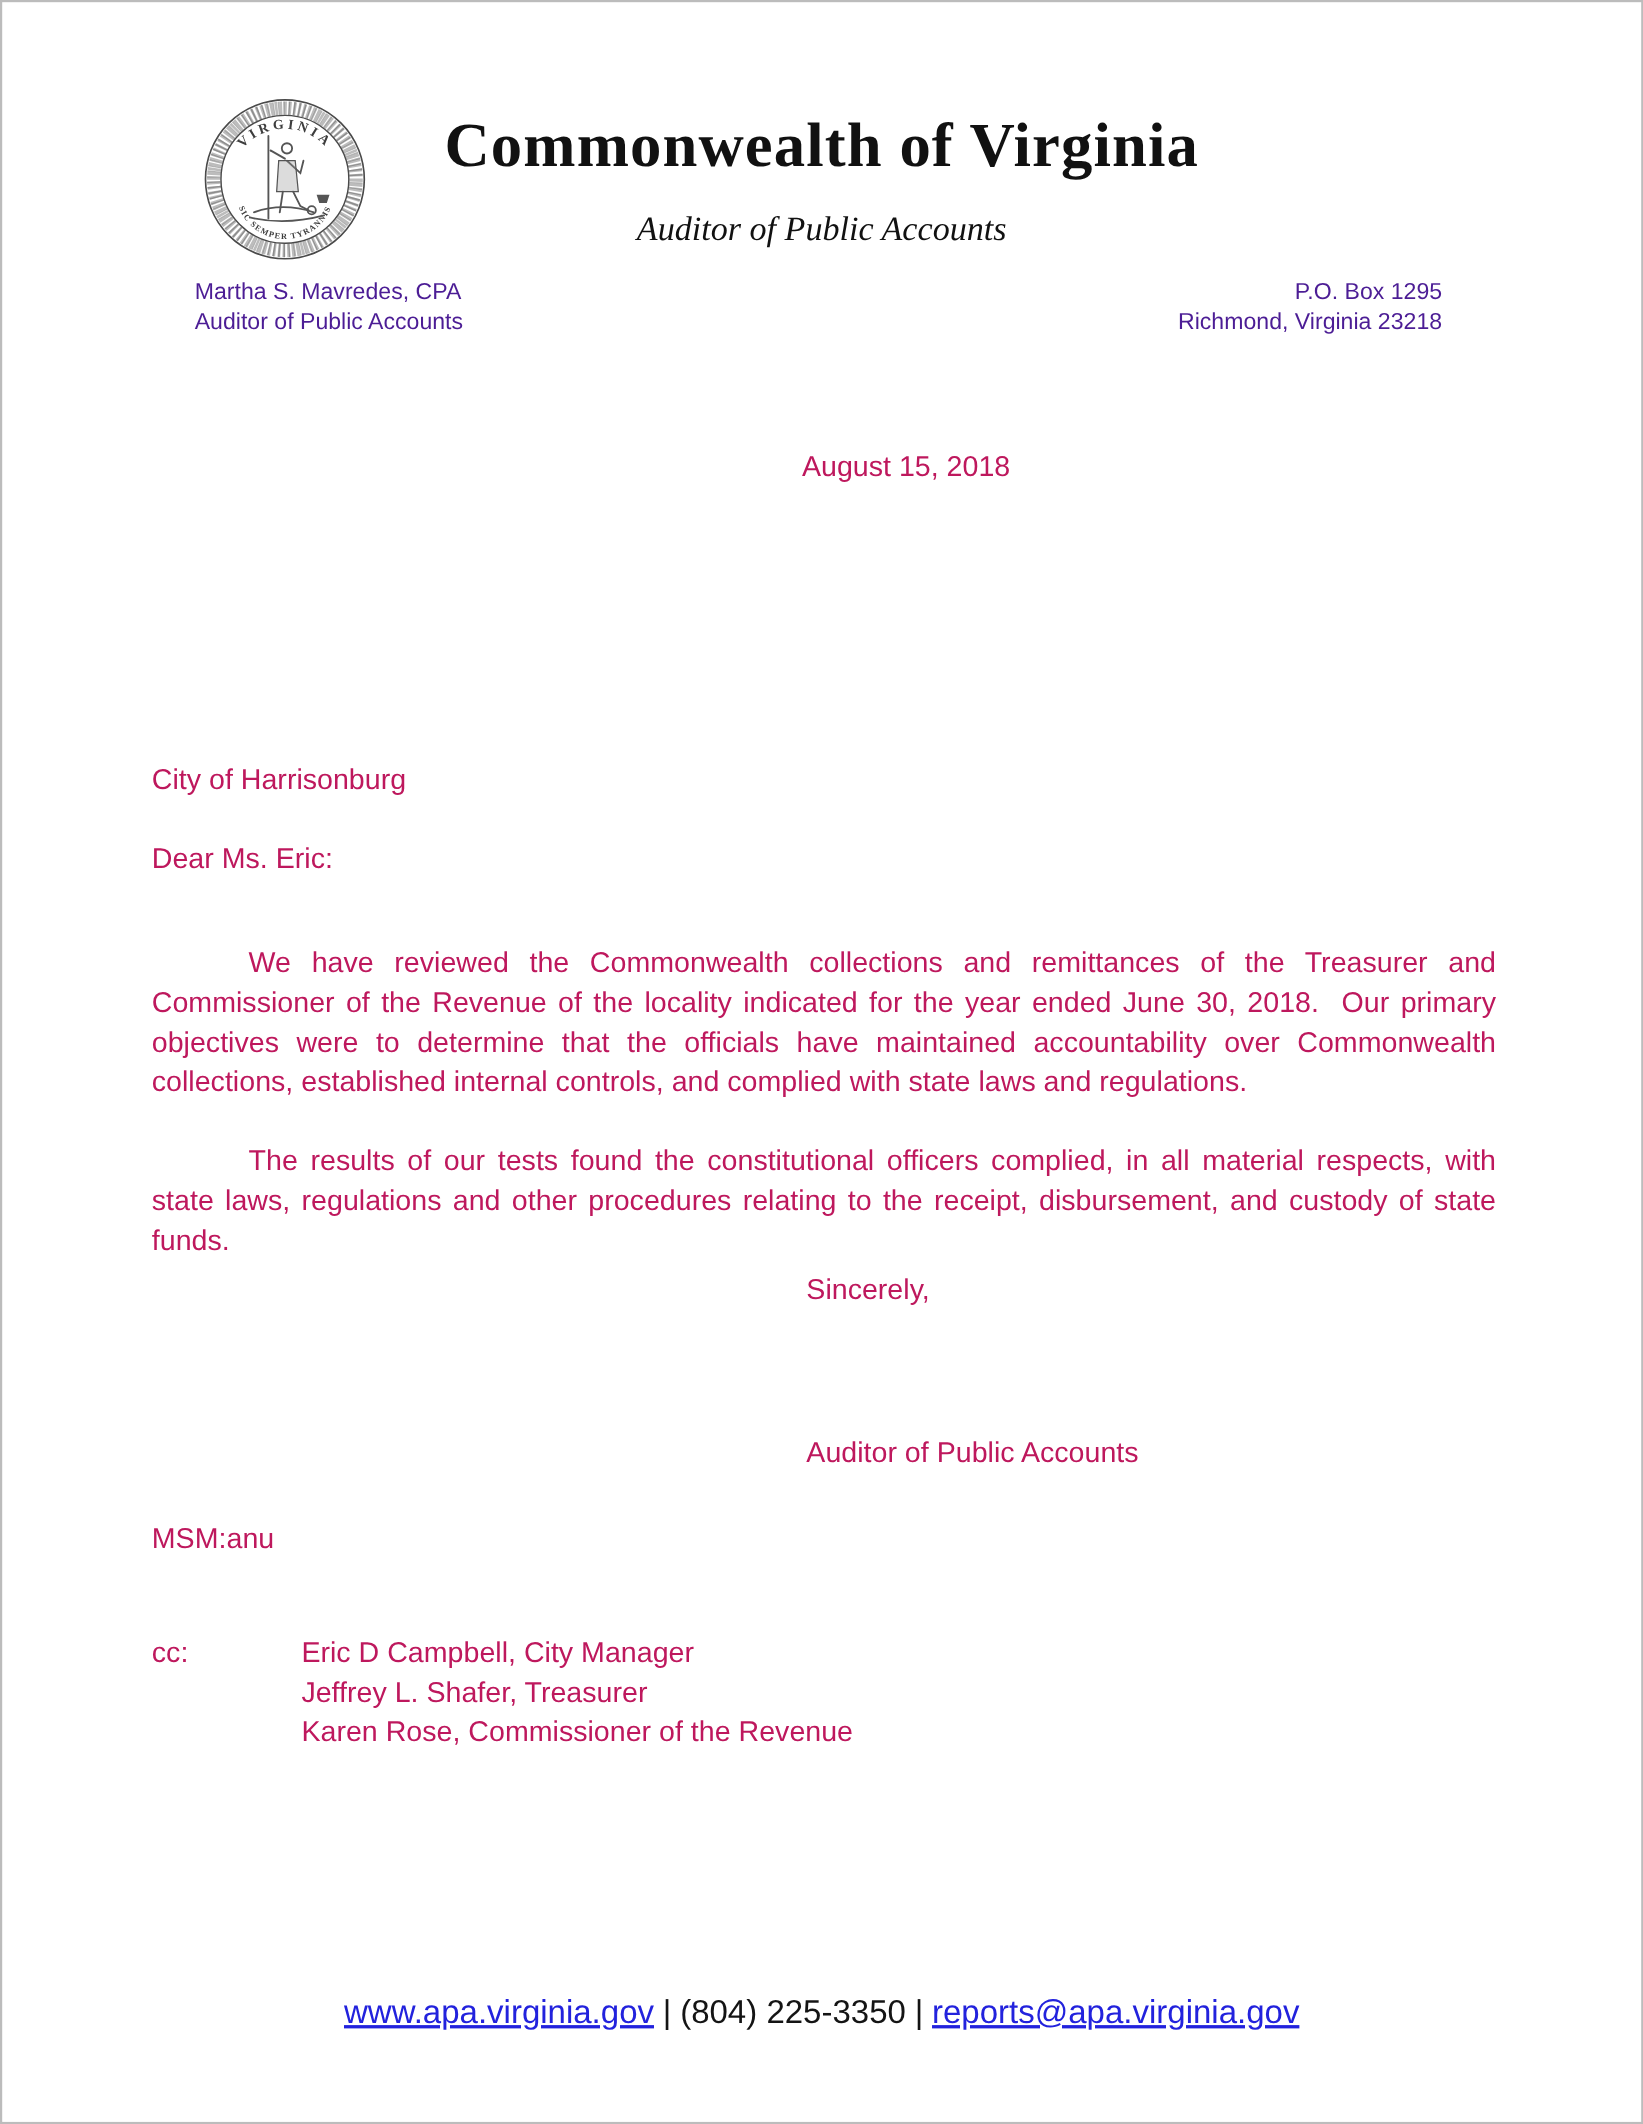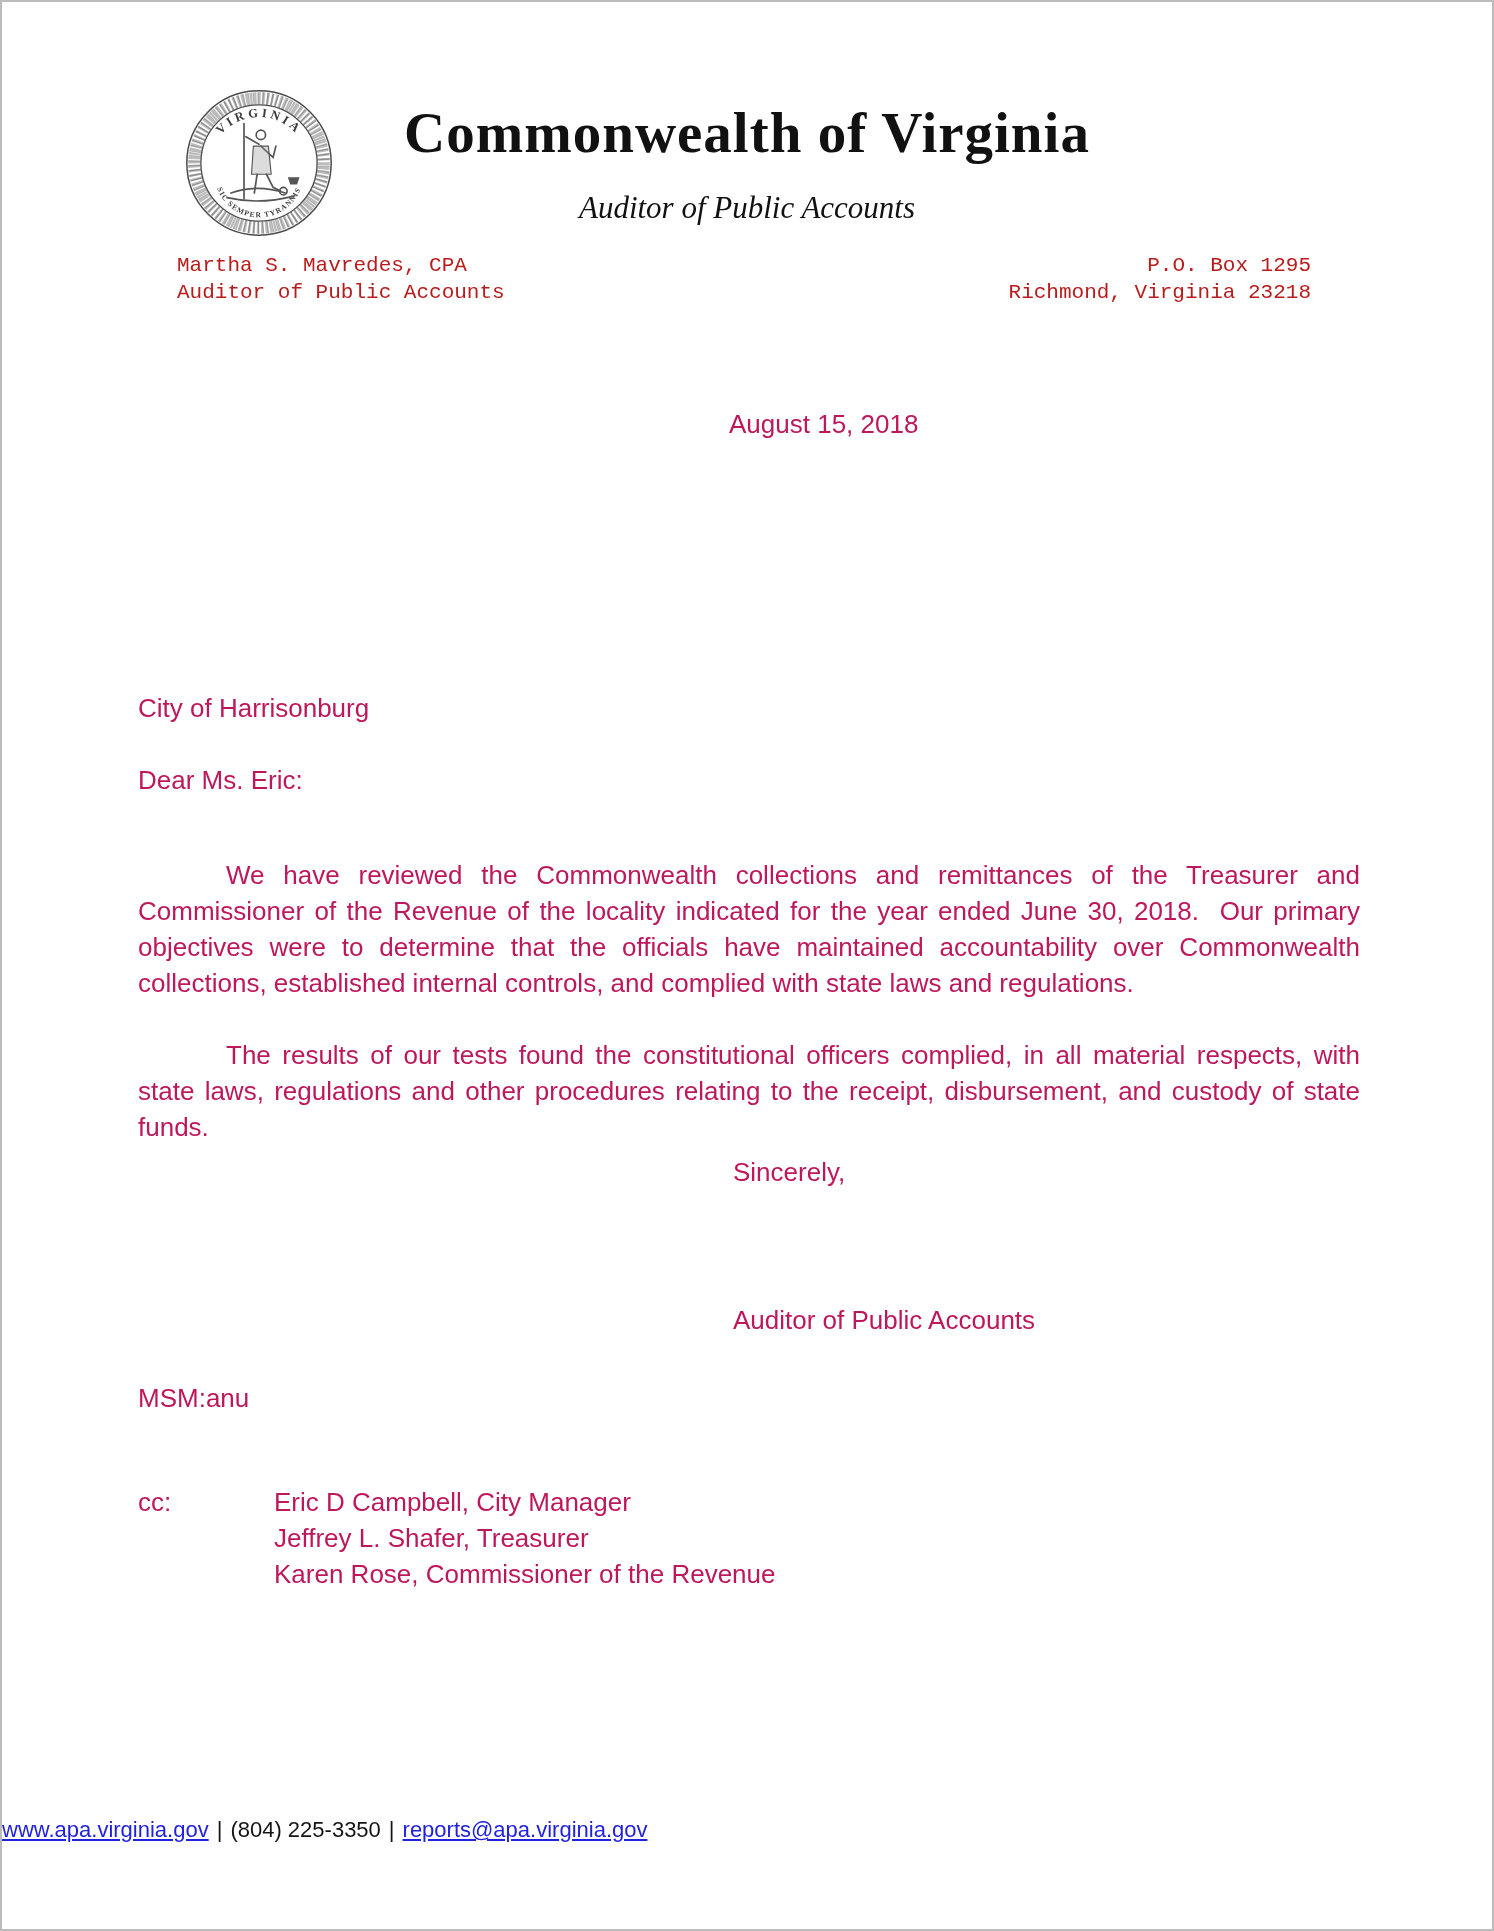--- a/index.html
+++ b/index.html
@@ -25,40 +25,40 @@
   }
   .org-subtitle{
     left:0;right:0;top:188px;
     text-align:center;
     font-family:"Liberation Serif",serif;
     font-style:italic;
     font-size:31px;
     color:#111;
   }
   .hdr-small{
-    font-family:Liberation Mono, monospace;
+    font-family:Liberation Sans, sans-serif;
     font-size:21px;
     line-height:27px;
-    color:#b91c1c;
+    color:#4c1d95;
   }
   .hdr-left{left:175px;top:250px;}
   .hdr-right{right:181px;top:250px;text-align:right;margin-left:27px;}
   .body-text{font-size:26px;line-height:36px;color:#be185d;}
   .para{
     left:136px;width:1222px;
     text-align:justify;
     text-indent:88px;
     white-space:pre-wrap;
     margin-top:24px;
   }
   .pre{white-space:pre-wrap;}
   .footer-line{
     left:0;right:0;top:1810px;
-    text-align:left;
-    font-size:22px;line-height:36px;
+    text-align:center;
+    font-size:30px;line-height:36px;
   }
   .footer-line a{
     color:var(--link-color,#2222dd);
     text-decoration:underline;
   }
   .footer-sep{color:#141414;margin:0 8px;}
   .seal-wrap{left:182px;top:86px;width:150px;height:150px;}
 </style>
 </head>
 <body>

